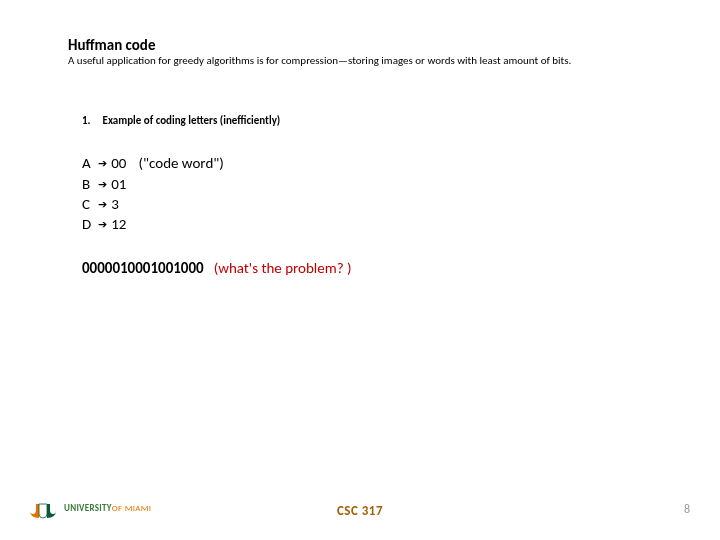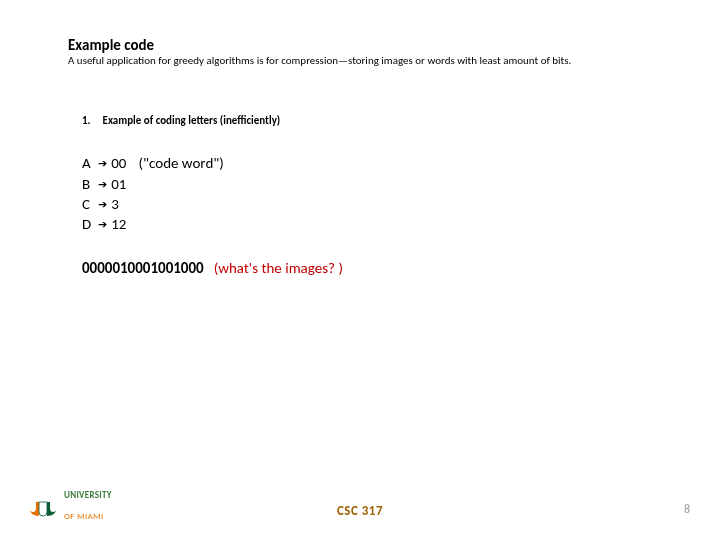--- a/index.html
+++ b/index.html
@@ -85,42 +85,41 @@
     align-items: center;
   }
   .logo-mark {
     width: 30px;
     height: 26px;
     position: relative;
     margin-right: 6px;
   }
   .logo-text {
     display: flex;
-    flex-direction: column;
+    flex-direction: row;
     line-height: 1;
-    gap: 12px;
   }
   .logo-text .l1 {
     font-size: 9px;
     font-weight: bold;
     color: #3a7a3a;
     letter-spacing: 0.3px;
   }
   .logo-text .l2 {
     font-size: 9px;
     font-weight: normal;
     color: #e57200;
     letter-spacing: 0.3px;
   }
 </style>
 </head>
 <body>
 
 <div class="content">
-  <div class="title">Example code</div>
+  <div class="title">Huffman code</div>
   <div class="intro">A useful application for greedy algorithms is for compression—storing images or words with least amount of bits.</div>
 
   <div class="section">
     <div class="numbered">
       <span class="num-index">1.</span><span>Example of coding letters (inefficiently)</span>
     </div>
 
     <div class="codes">
       <div class="code-line">
         <span class="code-letter">A</span>
@@ -140,21 +139,21 @@
       </div>
       <div class="code-line">
         <span class="code-letter">D</span>
         <span class="arrow">➔</span>
         <span class="code-bits">12</span>
       </div>
     </div>
 
     <div class="encoded-block">
       <div>
-        <span class="bitstring">0000010001001000</span><span class="question">(what's the images? )</span>
+        <span class="bitstring">0000010001001000</span><span class="question">(what's the problem? )</span>
       </div>
     </div>
   </div>
 </div>
 
 <div class="footer">
   <div class="logo">
     <div class="logo-mark">
       <svg viewBox="0 0 30 26" width="30" height="26">
         <path d="M2 2 L2 16 Q2 24 11 24 L11 10 L8 10 L8 16 Q8 20 5 20 Q2 20 2 16 Z" fill="#e57200"></path>

